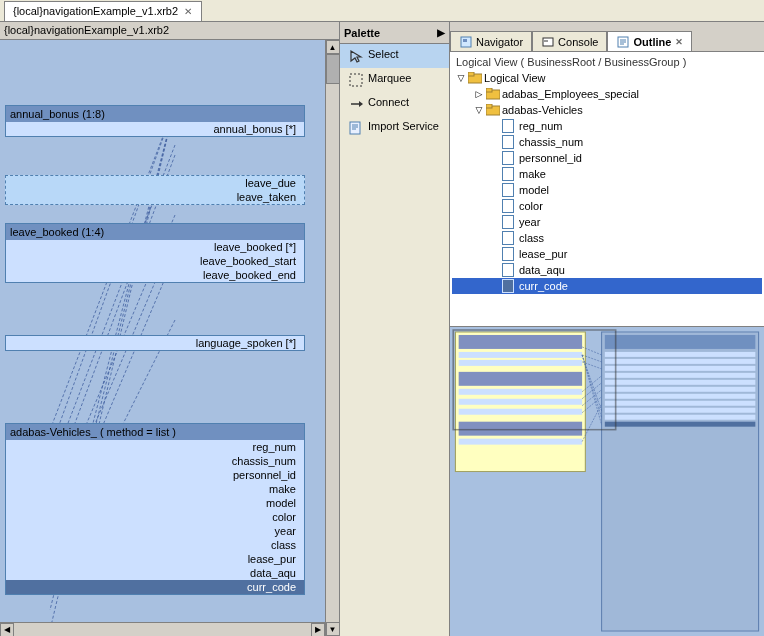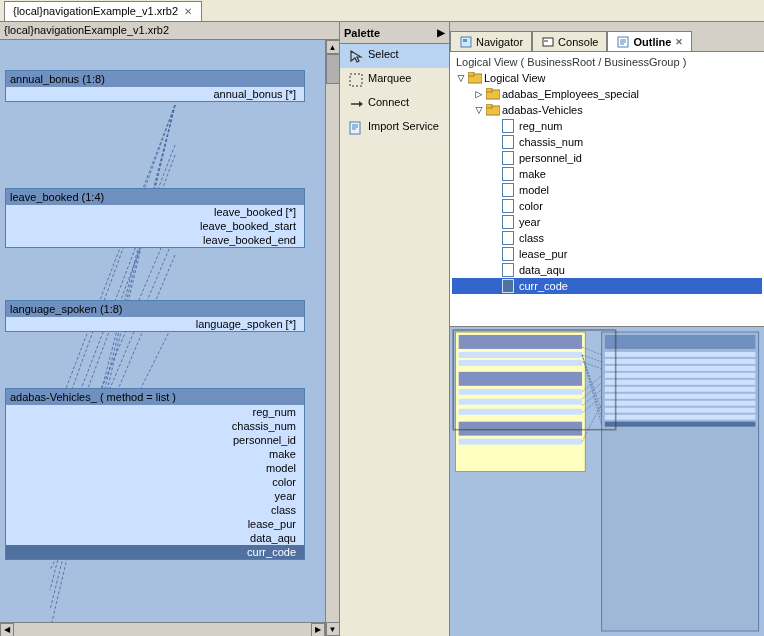--- a/index.html
+++ b/index.html
@@ -63,20 +63,21 @@
       position: relative;
       overflow: hidden;
       background: #a8c0e0;
     }
 
     
     .canvas-node {
       position: absolute;
       background: #cce0ff;
       border: 1px solid #5080b0;
+      margin-top: 35px;
     }
 
     .node-header {
       background: #7090c0;
       color: #000;
       padding: 2px 4px;
       font-size: 11px;
     }
 
     .node-field {
@@ -376,30 +377,33 @@
           <line x1="175" y1="65" x2="50" y2="550" stroke="#4060a0" stroke-width="0.8" stroke-dasharray="3,2"></line>
           <line x1="175" y1="65" x2="50" y2="570" stroke="#4060a0" stroke-width="0.8" stroke-dasharray="3,2"></line>
           <line x1="175" y1="65" x2="50" y2="590" stroke="#4060a0" stroke-width="0.8" stroke-dasharray="3,2"></line>
         </svg>
 
         <div class="canvas-node" style="position:absolute;top:30px;left:5px;right:20px;">
           <div class="node-header">annual_bonus (1:8)</div>
           <div class="node-field">annual_bonus [*]</div>
         </div>
 
+        <div class="canvas-node dashed-node" style="position:absolute;top:100px;left:5px;right:20px;background:#b8d8f8;">
+          <div class="node-field">leave_due</div>
+          <div class="node-field">leave_taken</div>
+        </div>
 
         <div class="canvas-node" style="position:absolute;top:148px;left:5px;right:20px;">
           <div class="node-header">leave_booked (1:4)</div>
           <div class="node-field">leave_booked [*]</div>
           <div class="node-field">leave_booked_start</div>
           <div class="node-field">leave_booked_end</div>
         </div>
 
         <div class="canvas-node" style="position:absolute;top:260px;left:5px;right:20px;">
-          <div class="node-header">language_spoken (1:8)</div>
           <div class="node-field">language_spoken [*]</div>
         </div>
 
         <div class="canvas-node" style="position:absolute;top:348px;left:5px;right:20px;">
           <div class="node-header">adabas-Vehicles_ ( method = list )</div>
           <div class="node-field">reg_num</div>
           <div class="node-field">chassis_num</div>
           <div class="node-field">personnel_id</div>
           <div class="node-field">make</div>
           <div class="node-field">model</div>

